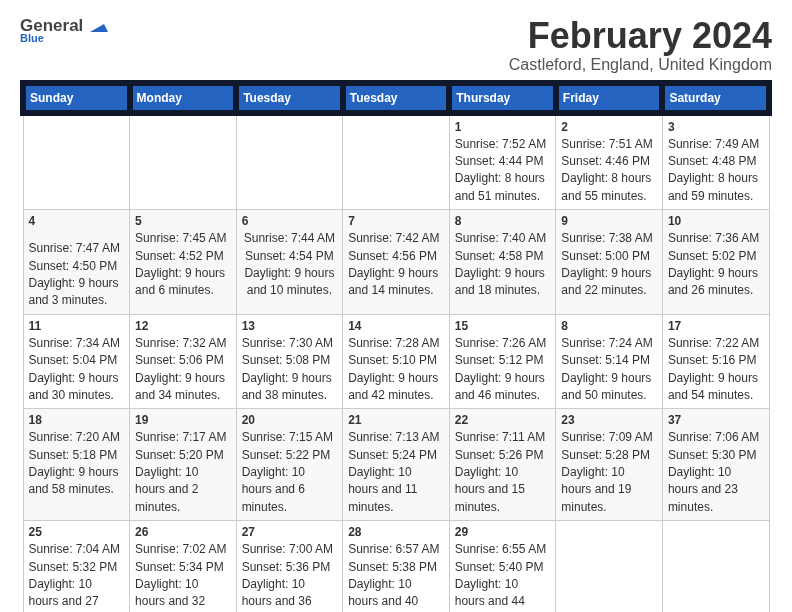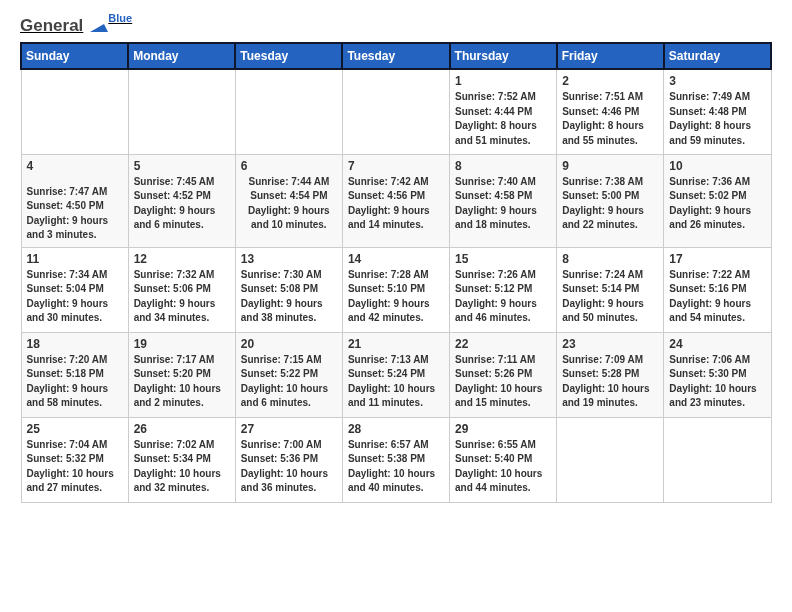--- a/index.html
+++ b/index.html
@@ -11,22 +11,22 @@
       padding: 16px 20px;
     }
     .header-area {
       display: flex;
       align-items: flex-start;
       justify-content: space-between;
       margin-bottom: 6px;
     }
     .logo {
       display: flex;
+      flex-direction: column;
       align-items: flex-start;
-      text-decoration: underline;
     }
     .logo-row {
       display: flex;
       align-items: center;
       gap: 2px;
     }
     .title-area {
       text-align: right;
     }
     .calendar-title {
@@ -45,21 +45,21 @@
       border-collapse: collapse;
       table-layout: fixed;
     }
     thead tr th {
       background-color: #2563c0;
       color: #fff;
       font-size: 12px;
       font-weight: bold;
       padding: 5px 4px;
       text-align: left;
-      border: 2px solid #0f172a;
+      border: 6px solid #0f172a;
     }
     tbody tr td {
       border: 1px solid #ccc;
       vertical-align: top;
       padding: 4px 5px;
       height: 85px;
       font-size: 10.5px;
       color: #333;
       background: #fff;
     }
@@ -67,41 +67,44 @@
       background: #f8f8f8;
     }
     .day-number {
       font-weight: bold;
       font-size: 12px;
       display: block;
       margin-bottom: 2px;
       color: #333;
     }
     .day-info {
-      font-size: 10px;
+      font-size: 12px;
       color: #333;
       line-height: 1.45;
-      font-weight: bold;
     }
     .empty-cell {
       background: #fff !important;
     }
   </style>
 </head>
 <body>
 
 <div class="header-area">
   <div class="logo">
     <div class="logo-row">
       <span style="font-size:17px;font-weight:bold;color:#444;">General</span>
       <svg width="22" height="22" viewBox="0 0 22 22" style="margin-left:1px;margin-top:-2px;">
         <polygon points="4,18 18,10 22,18" fill="#2563c0"></polygon>
       </svg>
     </div>
     <span style="font-size:11px;font-weight:bold;color:#2563c0;margin-top:-4px;">Blue</span>
+  </div>
+  <div class="title-area">
+    <div class="calendar-title">February 2024</div>
+    <div class="calendar-subtitle">Castleford, England, United Kingdom</div>
   </div>
 </div>
 
 <table>
   <thead>
     <tr>
       <th>Sunday</th>
       <th>Monday</th>
       <th>Tuesday</th>
       <th>Tuesday</th>
@@ -254,21 +257,21 @@
 Sunset: 5:26 PM
 Daylight: 10 hours and 15 minutes.</div>
         </td>
         <td>
           <span class="day-number">23</span>
           <div class="day-info" style="white-space: pre-line;">Sunrise: 7:09 AM
 Sunset: 5:28 PM
 Daylight: 10 hours and 19 minutes.</div>
         </td>
         <td>
-          <span class="day-number">24</span>
+          <span class="day-number">37</span>
           <div class="day-info" style="white-space: pre-line;">Sunrise: 7:06 AM
 Sunset: 5:30 PM
 Daylight: 10 hours and 23 minutes.</div>
         </td>
       </tr>
       <tr>
         <td>
           <span class="day-number">25</span>
           <div class="day-info" style="white-space: pre-line;">Sunrise: 7:04 AM
 Sunset: 5:32 PM

